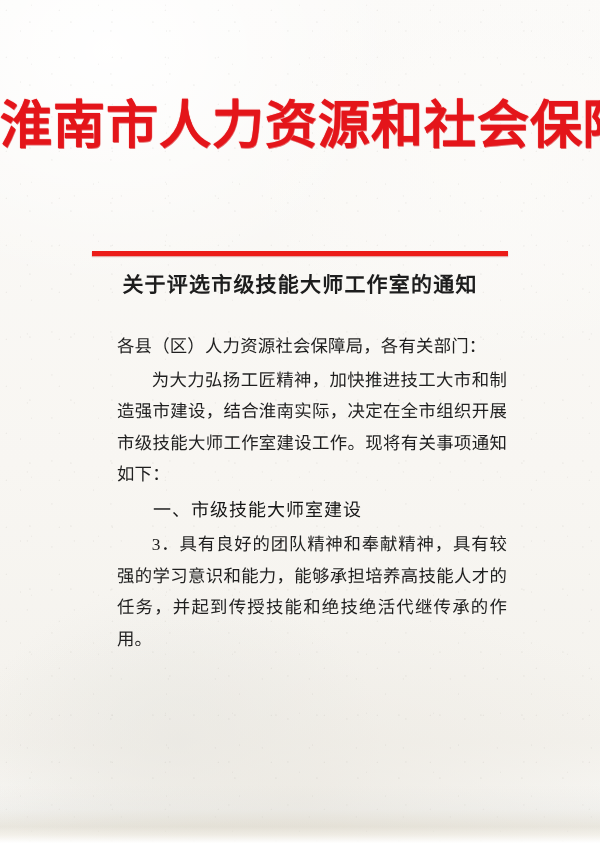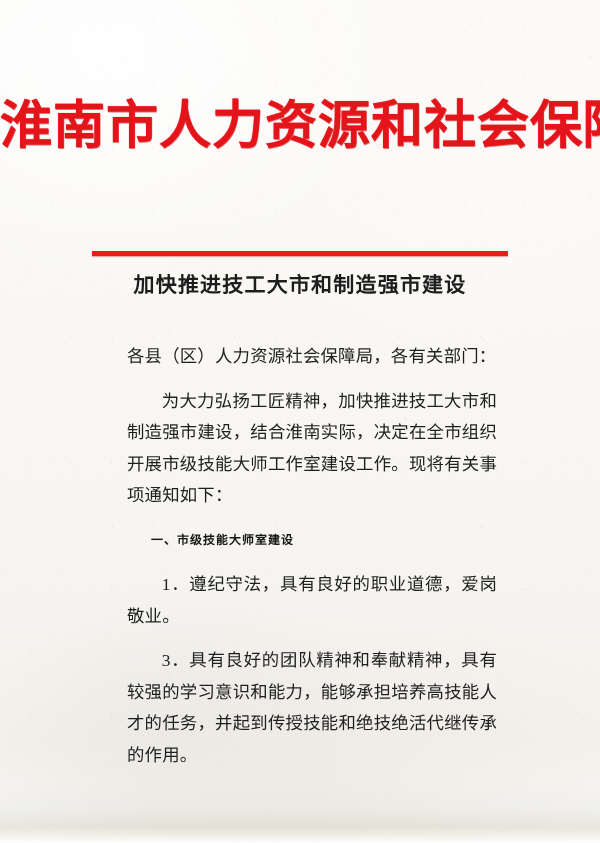--- a/index.html
+++ b/index.html
@@ -111,62 +111,61 @@
     width: 396px;
     color: #1f1f1f;
     font-size: 17.4px;
     line-height: 31.5px;
     letter-spacing: 0.2px;
     text-align: justify;
     text-justify: inter-ideograph;
   }
 
   .body-block p {
-    margin: 13px;
+    margin: 3px;
     white-space: pre-wrap;
   }
 
   .salutation   { text-indent: 0; }
-  .para         { text-indent: 2em; }
+  .para         { text-indent: 2em; font-family: Liberation Mono, monospace; }
 
   .section-heading {
     text-indent: 2em;
     font-family: "Liberation Sans", "DejaVu Sans", sans-serif;
-    font-weight: 700;
-    font-size: 12px;
+    font-weight: 400;
+    font-size: 18px;
     letter-spacing: 1px;
     color: #161616;
   }
 
   .sub-heading  { text-indent: 2em; }
   .item         { text-indent: 2em; }
 </style>
 </head>
 <body>
 
 <div class="page">
 
   <div class="grain"></div>
 
   <div class="masthead">淮南市人力资源和社会保障局</div>
 
   <div class="red-rule"></div>
 
-  <div class="doc-title">加快推进技工大市和制造强市建设</div>
+  <div class="doc-title">关于评选市级技能大师工作室的通知</div>
 
   <div class="body-block">
 
     <p class="salutation">各县（区）人力资源社会保障局，各有关部门：</p>
 
     <p class="para">为大力弘扬工匠精神，加快推进技工大市和制造强市建设，结合淮南实际，决定在全市组织开展市级技能大师工作室建设工作。现将有关事项通知如下：</p>
 
     <p class="section-heading">一、市级技能大师室建设</p>
 
 
-    <p class="item">1．遵纪守法，具有良好的职业道德，爱岗敬业。</p>
 
 
     <p class="item">3．具有良好的团队精神和奉献精神，具有较强的学习意识和能力，能够承担培养高技能人才的任务，并起到传授技能和绝技绝活代继传承的作用。</p>
 
   </div>
 
   <div class="sheet-edge"></div>
 
 </div>
 

